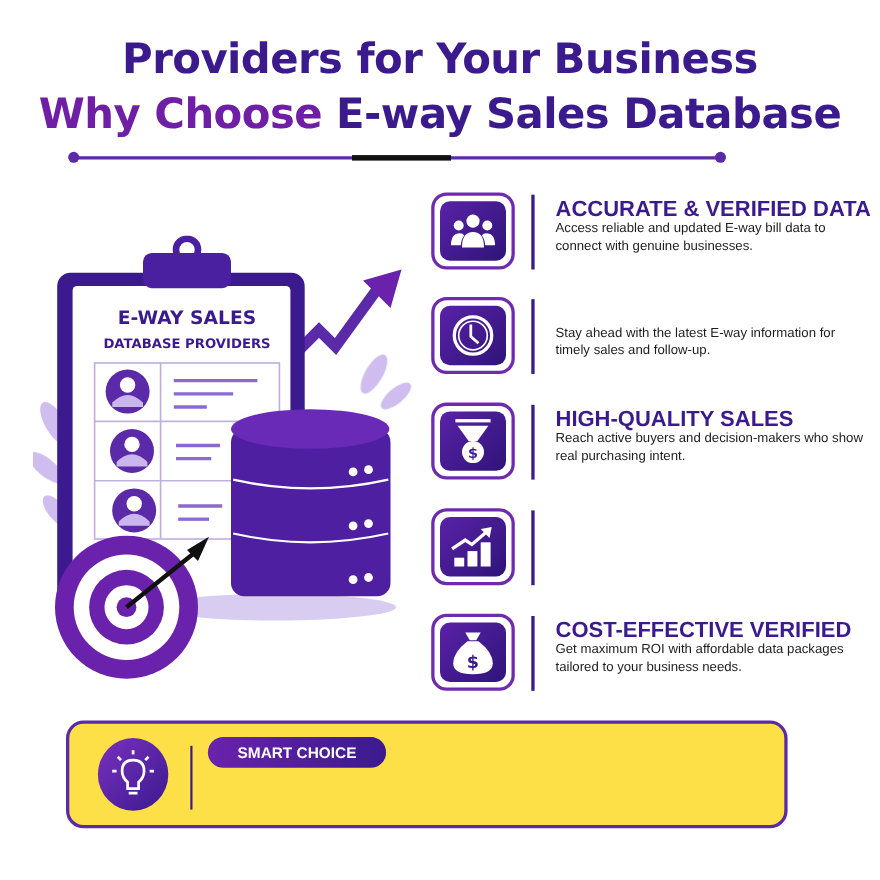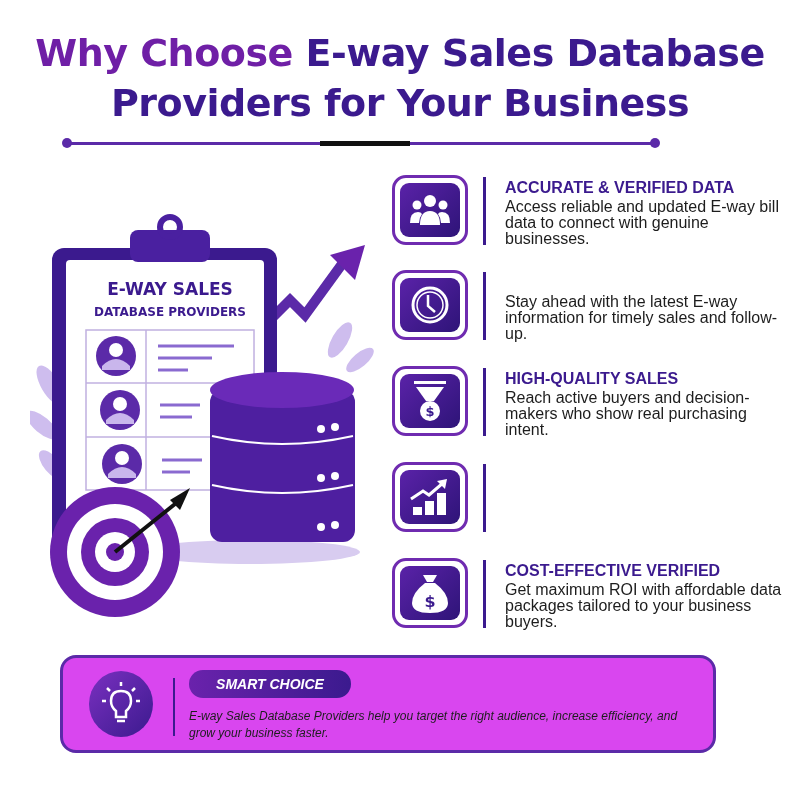--- a/index.html
+++ b/index.html
@@ -8,35 +8,35 @@
   .title .l1a{color:#6f1fa6;}
   .title .l1b{color:#3b1a8e;}
   .divider{position:absolute;left:66px;top:142px;width:376px;height:3px;background:#5b2aa8;border-radius:2px;}
   .divider .dot{position:absolute;top:-4px;width:10px;height:10px;border-radius:50%;background:#5b2aa8;}
   .divider .dot.l{left:-4px}.divider .dot.r{right:-4px}
   .divider .mid{position:absolute;left:144px;top:-1px;width:90px;height:5px;background:#111;}
   .feature{position:absolute;left:392px;width:400px;height:72px;}
   .feature .ico{position:absolute;left:0;top:0;width:76px;height:70px;border:3px solid #6f2bb0;border-radius:14px;box-sizing:border-box;background:#fff;}
   .feature .ico .inner{position:absolute;left:5px;top:5px;right:5px;bottom:5px;border-radius:9px;background:linear-gradient(135deg,#5a22a8,#2e1478);display:flex;align-items:center;justify-content:center;}
   .feature .bar{position:absolute;left:91px;top:2px;width:3px;height:68px;background:#3b1a8e;}
-  .feature .head{position:absolute;left:113px;top:4px;font-weight:bold;font-size:16px;color:#3b1a8e;white-space:nowrap;}
-  .feature .desc{position:absolute;left:113px;top:24px;width:280px;font-size:16px;line-height:16px;color:#1d1d1d;}
-  .card{position:absolute;left:60px;top:655px;width:656px;height:98px;border:3px solid #5b2aa8;border-radius:16px;box-sizing:border-box;background:#d946ef;font-style:italic;}
+  .feature .head{position:absolute;left:113px;top:4px;font-weight:bold;font-size:20px;color:#3b1a8e;white-space:nowrap;}
+  .feature .desc{position:absolute;left:113px;top:24px;width:280px;font-size:12px;line-height:16px;color:#1d1d1d;}
+  .card{position:absolute;left:60px;top:655px;width:656px;height:98px;border:3px solid #5b2aa8;border-radius:16px;box-sizing:border-box;background:#fde047;}
   .bulb{position:absolute;left:26px;top:13px;width:64px;height:66px;border-radius:50%;background:linear-gradient(135deg,#7a30c0,#3b1a8e);display:flex;align-items:center;justify-content:center;}
   .card .vbar{position:absolute;left:110px;top:20px;width:2px;height:58px;background:#3b1a8e;}
   .pill{position:absolute;left:126px;top:12px;width:162px;height:28px;border-radius:14px;background:linear-gradient(90deg,#6a22ac,#3b1a8e);color:#fff;font-weight:bold;font-size:14px;line-height:28px;text-align:center;}
   .card .desc{position:absolute;left:126px;top:50px;width:500px;font-size:12px;line-height:17px;color:#1d1d1d;}
   .illus{position:absolute;left:30px;top:200px;width:360px;height:420px;}
 </style>
 </head>
 <body>
 
 <div class="title">
+  <div>Providers for Your Business</div>
   <div><span class="l1a">Why Choose </span><span class="l1b">E-way Sales Database</span></div>
-  <div>Providers for Your Business</div>
 </div>
 <div class="divider" style="left:66px;width:590px;">
   <span class="dot l"></span>
   <span class="mid" style="left:254px;"></span>
   <span class="dot r"></span>
 </div>
 
 <div class="illus">
   <svg width="360" height="420" viewBox="0 0 360 420">
 
@@ -177,31 +177,30 @@
       <div class="inner">
     <svg width="40" height="44" viewBox="0 0 40 44">
       <path d="M13 4 h14 l-4 7 h-6z" fill="#fff"></path>
       <path d="M15 12 h10 q13 10 13 20 q0 10 -18 10 q-18 0 -18 -10 q0 -10 13 -20z" fill="#fff"></path>
       <text x="20" y="36" text-anchor="middle" font-family="DejaVu Sans, sans-serif" font-weight="bold" font-size="16" fill="#3b1a8e">$</text>
     </svg>
       </div>
     </div>
   <div class="bar"></div>
   <div class="head">COST-EFFECTIVE VERIFIED</div>
-  <div class="desc">Get maximum ROI with affordable data packages tailored to your business buyers.</div>
+  <div class="desc">Get maximum ROI with affordable data packages tailored to your business needs.</div>
 </div>
 
 <div class="card">
   <div class="bulb">
     <svg width="40" height="46" viewBox="0 0 40 46" fill="none" stroke="#fff" stroke-width="2.5">
       <path d="M20 10 q-10 0 -10 10 q0 6 5 10 v6 h10 v-6 q5 -4 5 -10 q0 -10 -10 -10z"></path>
       <line x1="16" y1="40" x2="24" y2="40"></line>
       <line x1="20" y1="1" x2="20" y2="5"></line>
         <line x1="6" y1="7" x2="9" y2="10"></line>
         <line x1="34" y1="7" x2="31" y2="10"></line>
       <line x1="1" y1="20" x2="5" y2="20"></line>
         <line x1="35" y1="20" x2="39" y2="20"></line>
     </svg>
   </div>
   <div class="vbar"></div>
   <div class="pill">SMART CHOICE</div>
-  <div class="desc">E-way Sales Database Providers help you target the right audience, increase efficiency, and grow your business faster.</div>
 </div>
 
 </body></html>

